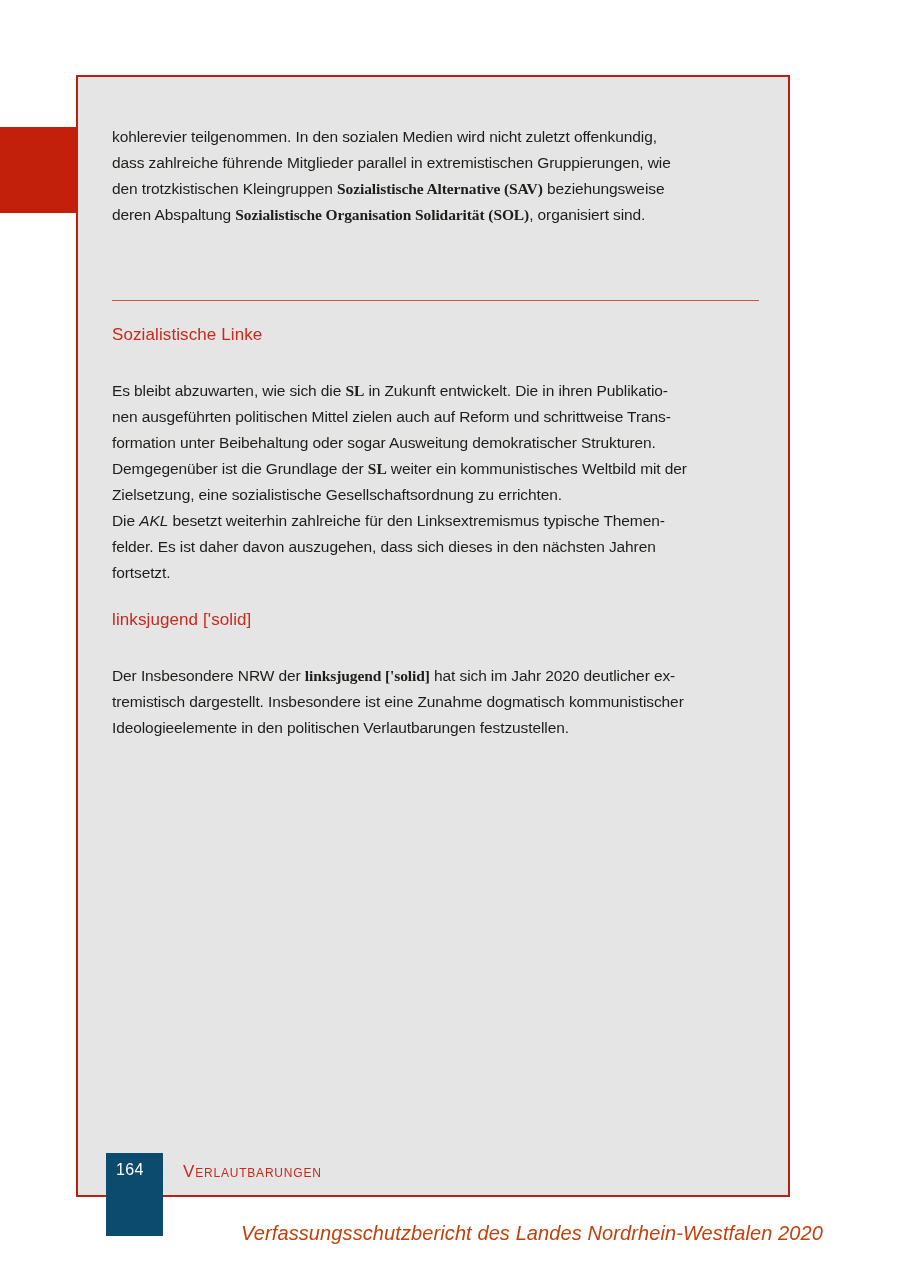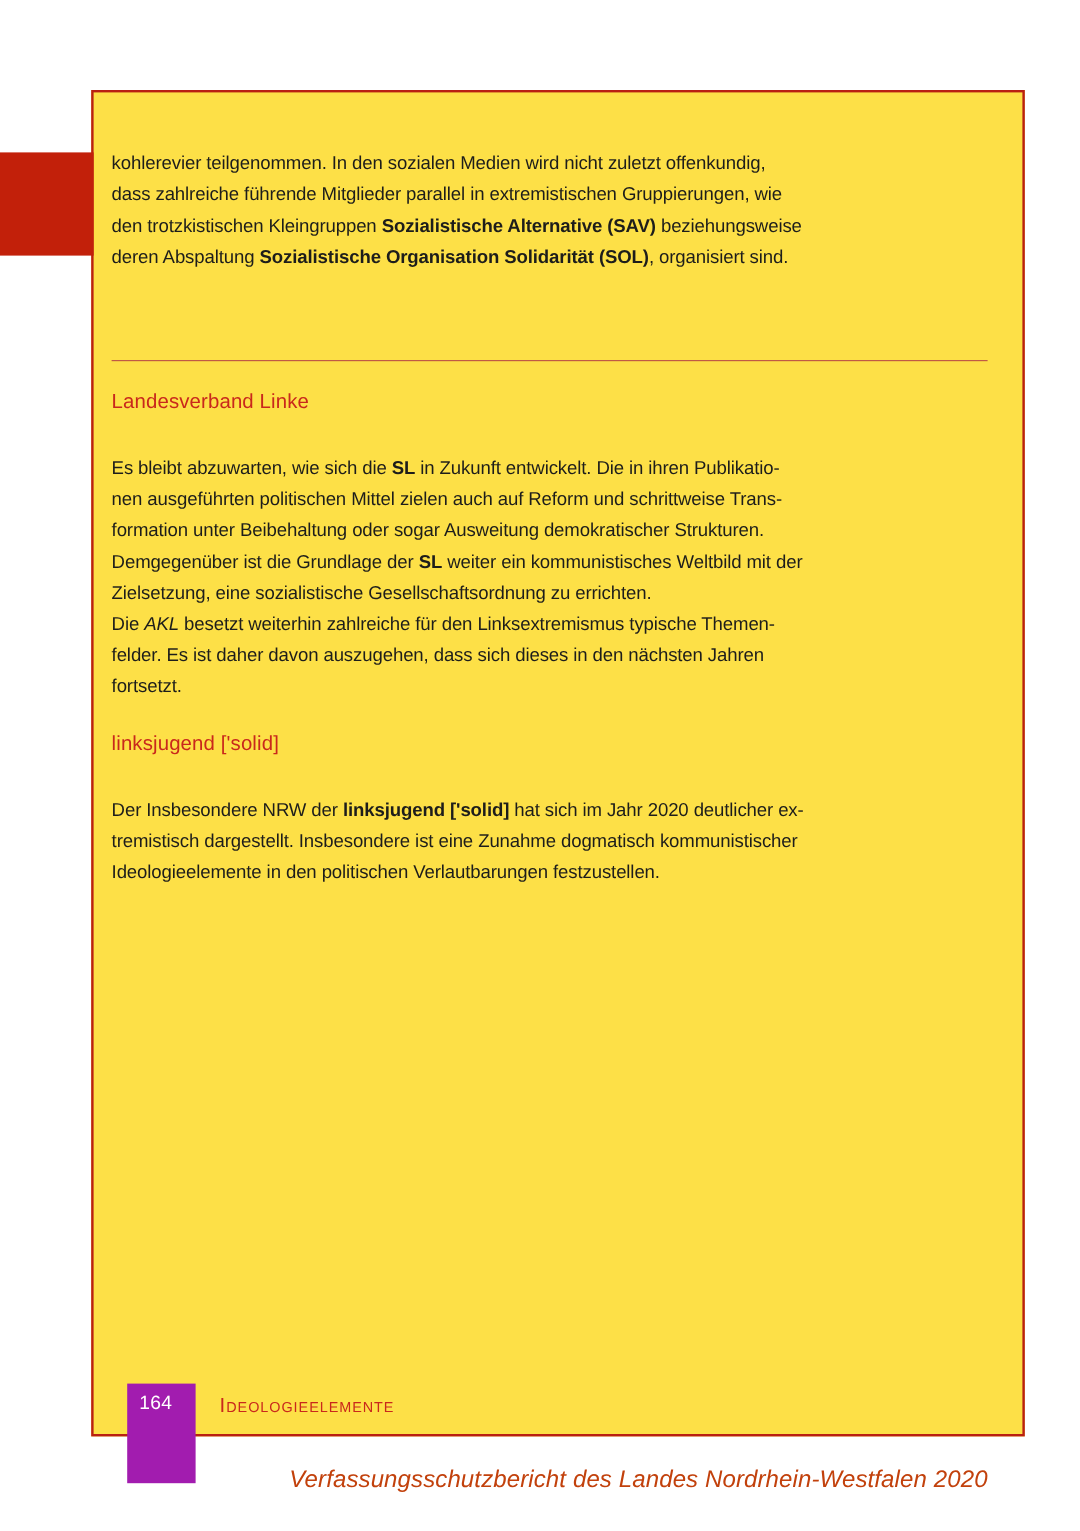--- a/index.html
+++ b/index.html
@@ -7,61 +7,61 @@
     width: 900px; height: 1276px;
     position: relative;
     background: #ffffff;
     font-family: "Liberation Sans", "DejaVu Sans", sans-serif;
     color: #1d1d1b;
     overflow: hidden;
   }
   .frame {
     position: absolute;
     left: 76px; top: 75px;
-    width: 778px; height: 1122px;
+    width: 714px; height: 1122px;
     border: 2px solid #b92012;
     box-sizing: border-box;
-    padding: 47px 29px 0 15px;
-    background: #fde047;
+    padding: 47px 29px 0 34px;
+    background: #e5e5e5;
   }
   .side-tab {
     position: absolute;
     left: 0; top: 127px;
     width: 78px; height: 86px;
     background: #c2200a;
   }
   .para {
     font-size: 15.5px;
     line-height: 26px;
     margin: 0;
     letter-spacing: -0.1px;
     white-space: pre-wrap;
     color: #1d1d1b;
   }
-  .b { font-weight: 700; }
+  .b { font-weight: 700; font-family: Liberation Serif, serif; }
   .i { font-style: italic; margin-top: 45px; }
   .rule {
     height: 1px;
     background: #c05a45;
     margin: 72px 0 0 0;
   }
   .heading {
     font-size: 17px;
     line-height: 18px;
     font-weight: 400;
     color: #c9281c;
     margin: 25px 0 34px 0;
     letter-spacing: 0.1px;
   }
   .outlook-title { margin-top: 10px; }
   .page-number-box {
     position: absolute;
     left: 106px; top: 1153px;
     width: 57px; height: 83px;
-    background: #a21caf;
+    background: #0c4a6e;
     box-sizing: border-box;
     padding: 8px 0 0 10px;
     z-index: 2;
   }
   .page-number {
     color: #ffffff;
     font-size: 16px;
     letter-spacing: 0.3px;
   }
   .chapter-label {
@@ -89,21 +89,21 @@
   <p class="para"><span>kohlerevier teilgenommen. In den sozialen Medien wird nicht zuletzt offenkundig,
 dass zahlreiche führende Mitglieder parallel in extremistischen Gruppierungen, wie
 den trotzkistischen Kleingruppen </span><span class="b">Sozialistische Alternative (SAV)</span><span> beziehungsweise
 deren Abspaltung </span><span class="b">Sozialistische Organisation Solidarität (SOL)</span><span>, organisiert sind.</span></p>
 
   <div class="rule"></div>
 
 
 
   <section>
-    <h3 class="heading">Landesverband Linke</h3>
+    <h3 class="heading">Sozialistische Linke</h3>
     <p class="para"><span>Es bleibt abzuwarten, wie sich die </span><span class="b">SL</span><span> in Zukunft entwickelt. Die in ihren Publikatio-
 nen ausgeführten politischen Mittel zielen auch auf Reform und schrittweise Trans-
 formation unter Beibehaltung oder sogar Ausweitung demokratischer Strukturen.
 Demgegenüber ist die Grundlage der </span><span class="b">SL</span><span> weiter ein kommunistisches Weltbild mit der
 Zielsetzung, eine sozialistische Gesellschaftsordnung zu errichten.</span></p>
   </section>
 
   <section>
     <p class="para"><span>Die </span><span class="i">AKL</span><span> besetzt weiterhin zahlreiche für den Linksextremismus typische Themen-
 felder. Es ist daher davon auszugehen, dass sich dieses in den nächsten Jahren
@@ -118,15 +118,15 @@
   </section>
 
 </div>
 
 <div class="side-tab"></div>
 
 <div class="page-number-box">
   <span class="page-number">164</span>
 </div>
 
-<div class="chapter-label">Ideologieelemente</div>
+<div class="chapter-label">Verlautbarungen</div>
 
 <div class="report-title">Verfassungsschutzbericht des Landes Nordrhein-Westfalen 2020</div>
 
 </body></html>

